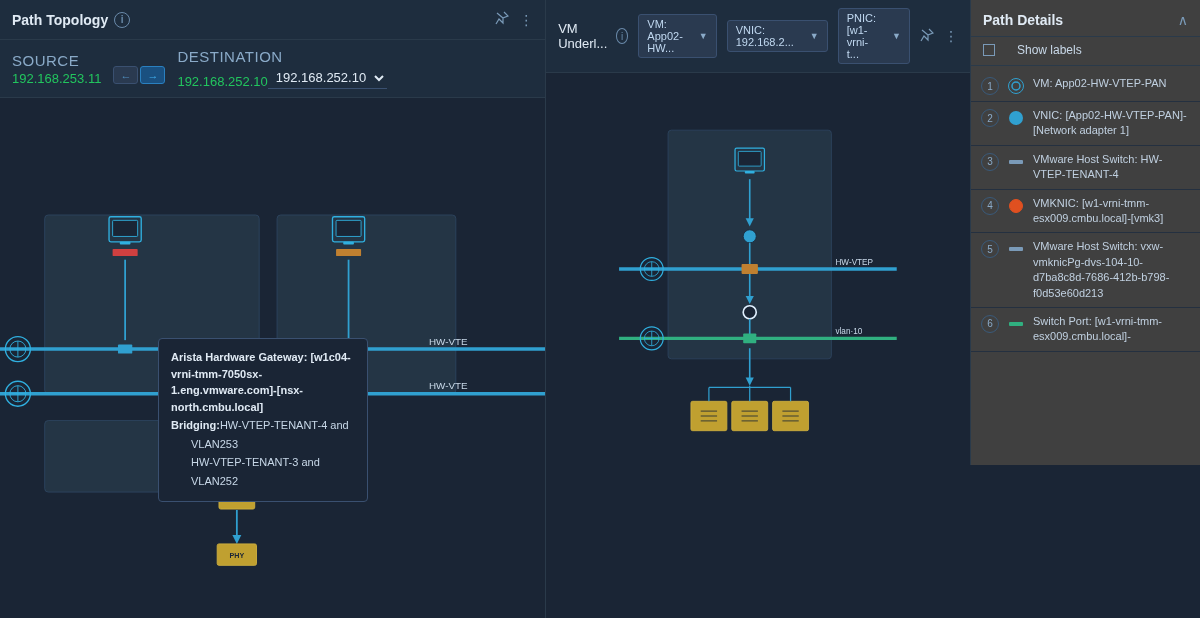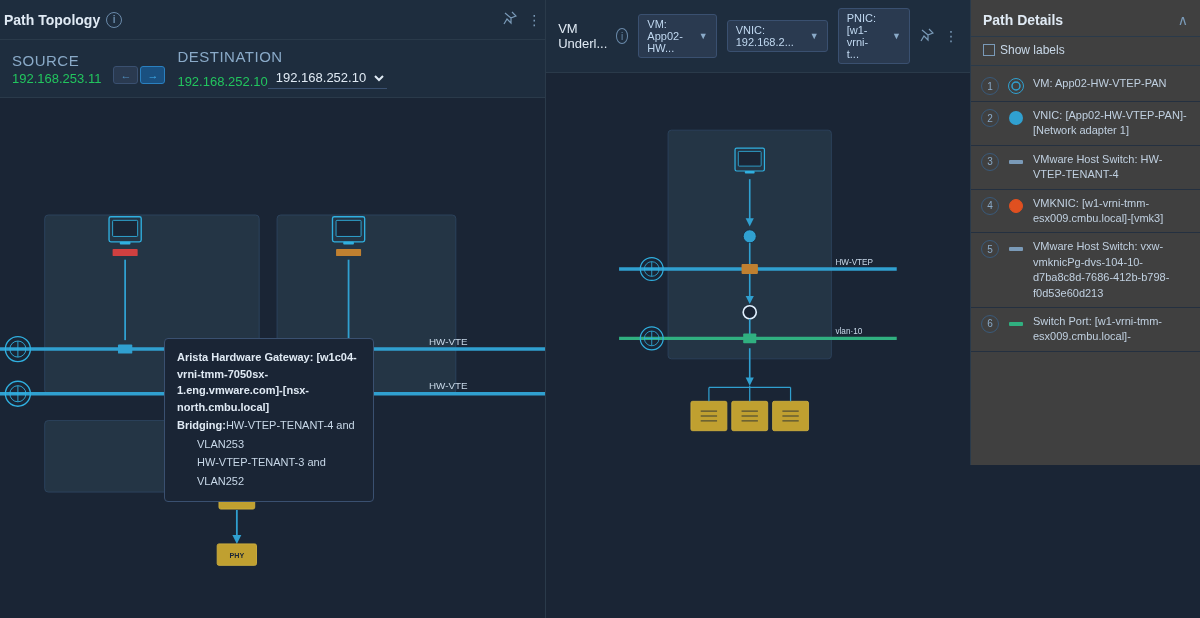--- a/index.html
+++ b/index.html
@@ -22,21 +22,21 @@
       border-right: 1px solid #2a3a4a;
       display: flex;
       flex-direction: column;
       background: #1a2535;
     }
 
     .panel-header {
       display: flex;
       align-items: center;
       justify-content: space-between;
-      padding: 8px 4px;
+      padding: 8px 12px;
       background: #1e2d3e;
       border-bottom: 1px solid #2a3a4a;
       min-height: 40px;
     }
 
     .panel-title {
       font-size: 14px;
       font-weight: 600;
       color: #e0eaf4;
       display: flex;
@@ -138,21 +138,21 @@
     .topology-canvas {
       flex: 1;
       position: relative;
       overflow: hidden;
       background: #1a2535;
     }
 
     
     .tooltip-box {
       position: absolute;
-      left: 164px;
+      left: 158px;
       top: 240px;
       background: #1a2535;
       border: 1px solid #3a5070;
       border-radius: 4px;
       padding: 10px 12px;
       width: 210px;
       font-size: 11px;
       color: #c8d8e8;
       line-height: 1.5;
       z-index: 10;
@@ -260,21 +260,21 @@
 
     .pd-collapse-btn {
       color: #7a9ab8;
       cursor: pointer;
       font-size: 14px;
     }
 
     .pd-show-labels {
       display: flex;
       align-items: center;
-      gap: 5px;
+      gap: 22px;
       padding: 6px 12px 8px 12px;
       border-bottom: 1px solid #2a3a4a;
     }
 
     .pd-checkbox {
       width: 12px;
       height: 12px;
       border: 1px solid #7a9ab8;
       background: transparent;
       cursor: pointer;

